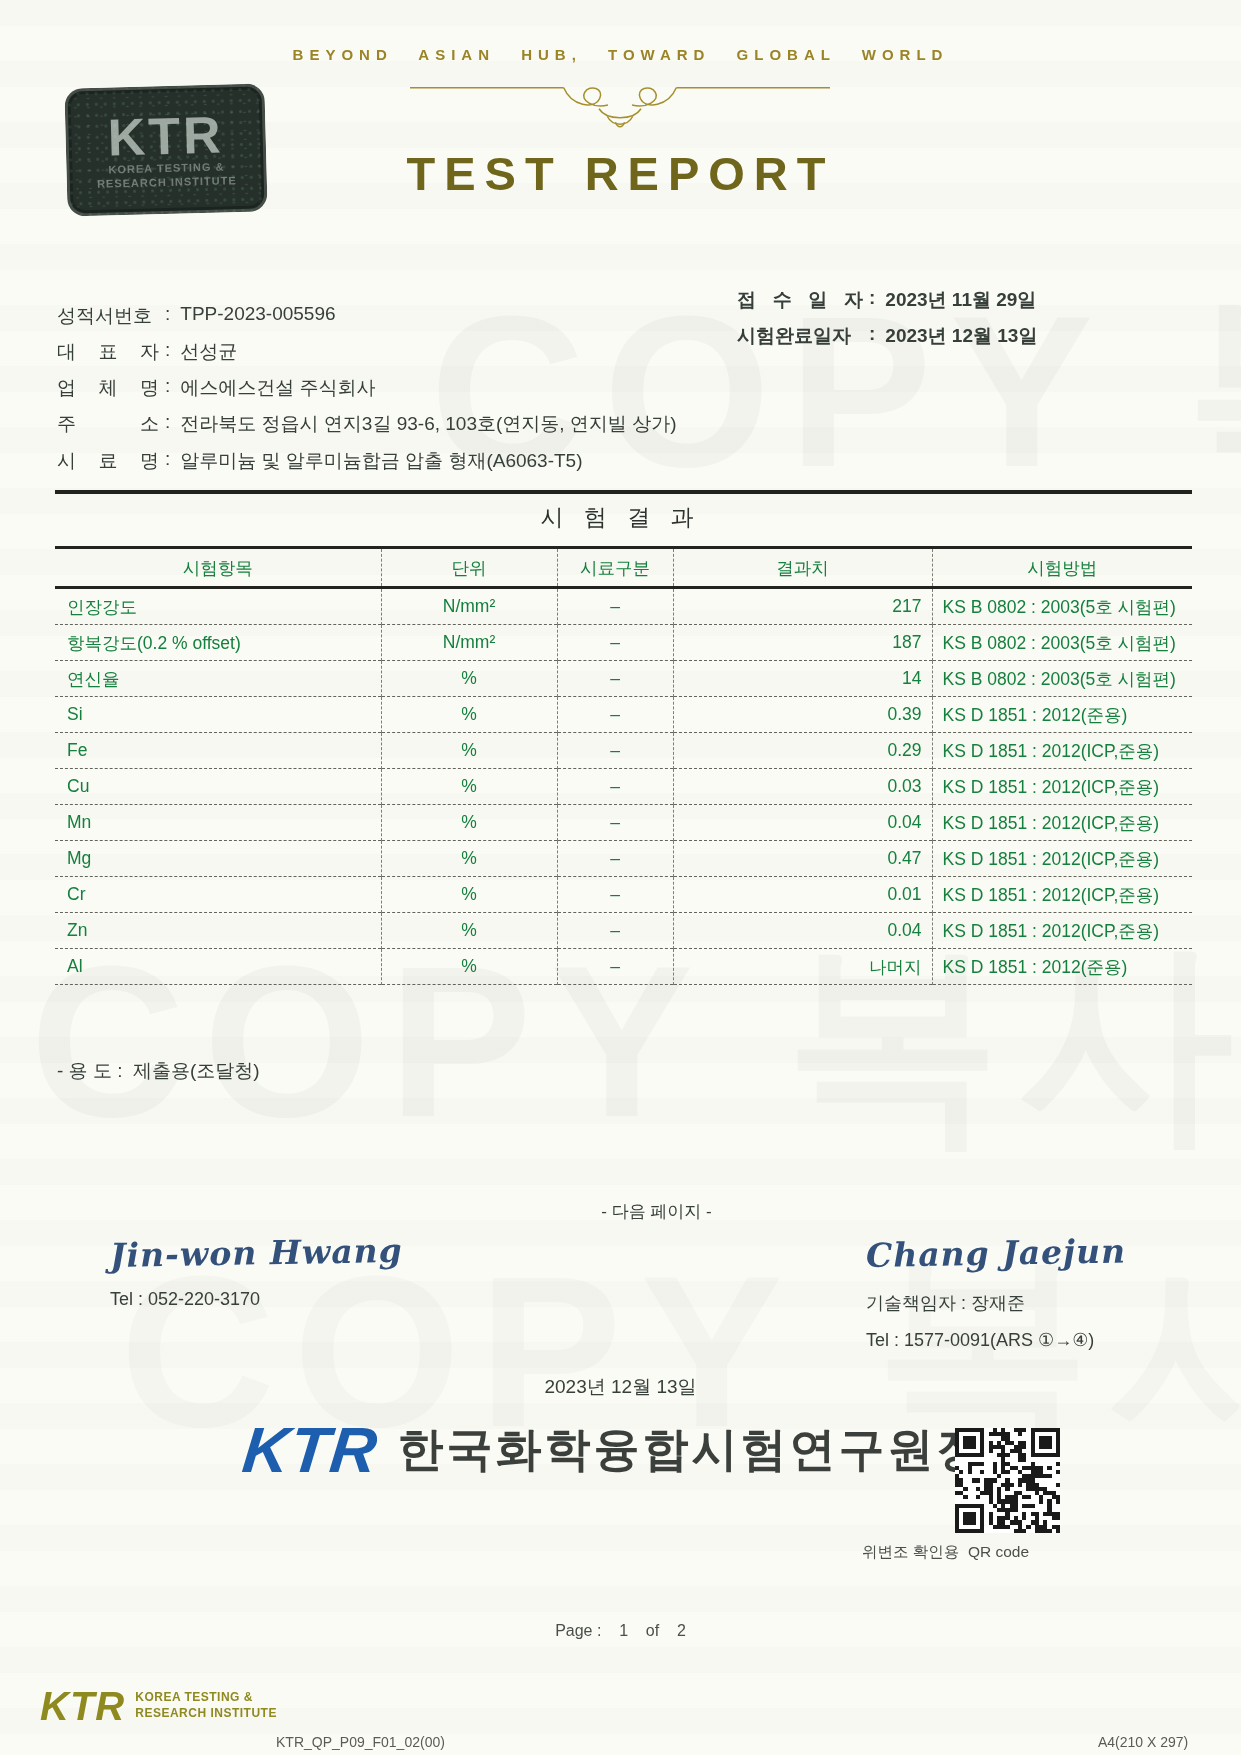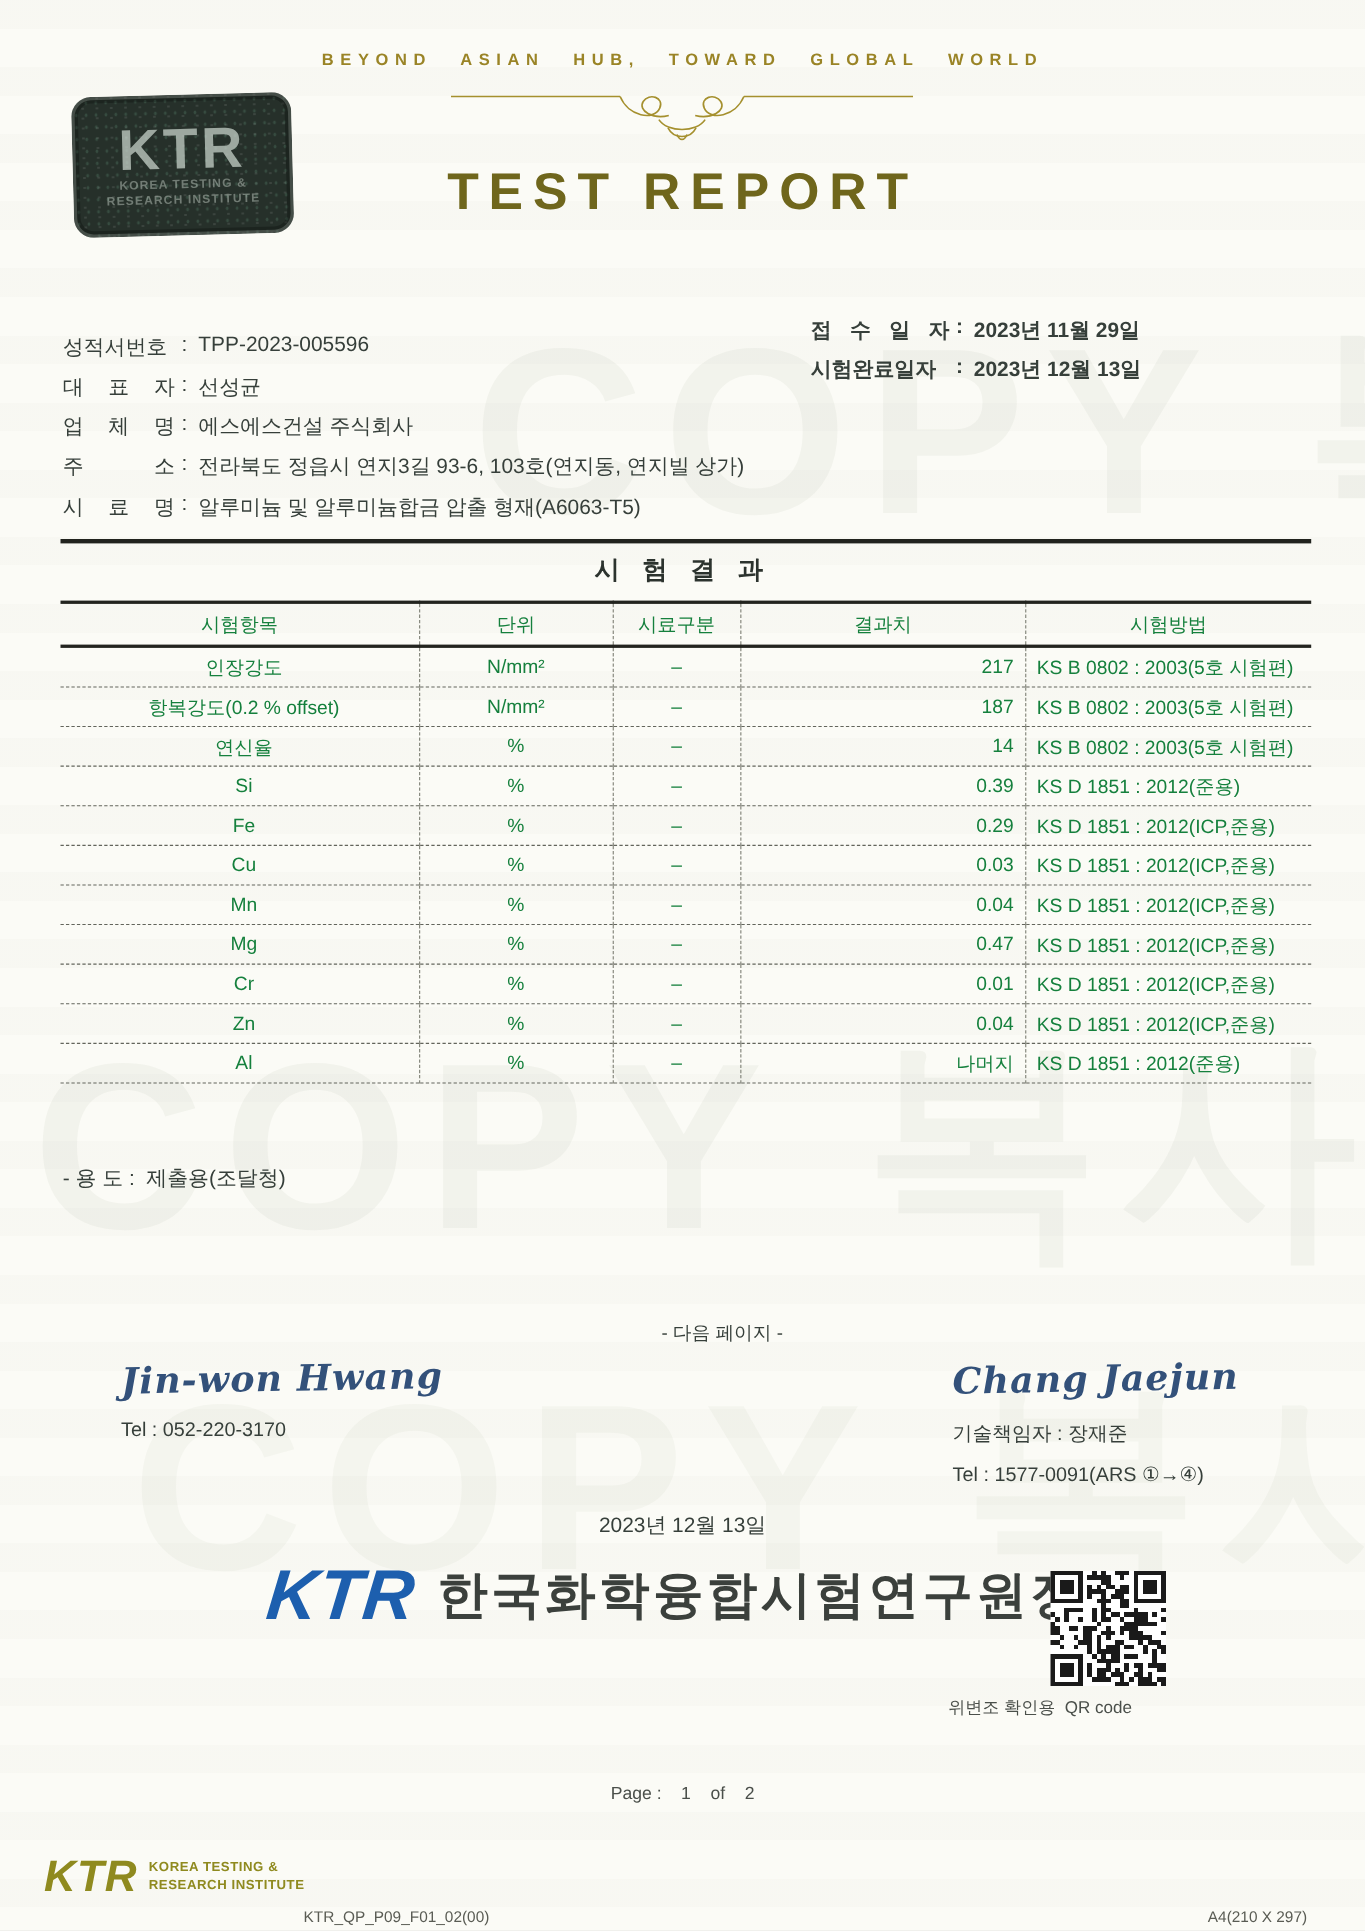--- a/index.html
+++ b/index.html
@@ -58,35 +58,35 @@
   .info-row{margin-bottom:10px; display:flex;}
   .lab{display:inline-block; text-align:justify; text-align-last:justify; flex:0 0 auto;}
   .info-left .lab, .sample-row .lab{width:102px;}
   .info-right .lab{width:126px;}
   .colon{margin:0 10px 0 6px;}
   .sample-row{position:absolute; top:448px; left:57px; font-size:19px; display:flex;}
 
   .rule{position:absolute; top:490px; left:55px; width:1137px; height:4px; background:#21231e;}
   .results-title{
     position:absolute; top:502px; left:0; width:100%; text-align:center;
-    font-size:23px; font-weight:700; letter-spacing:7px; color:#2c332e;
+    font-size:23px; font-weight:400; letter-spacing:7px; color:#2c332e;
   }
 
   
   .results-table{
     position:absolute; top:546px; left:55px; width:1137px;
     border-collapse:collapse; table-layout:fixed; font-size:17.5px; color:#15803d;
   }
   .results-table thead tr{border-top:3px solid #23241f; border-bottom:3px solid #23241f;}
   .results-table th{font-weight:500; height:37px; padding:0 4px;}
   .results-table tbody tr{border-bottom:1.5px dashed #63655c;}
   .results-table td{height:35px; padding:0 4px;}
   .results-table td, .results-table th{border-left:1.5px dashed #7d7f74;}
   .results-table td:first-child, .results-table th:first-child{border-left:none;}
-  .c-item{text-align:center; padding-left:12px !important;}
+  .c-item{text-align:left; padding-left:12px !important;}
   .c-unit,.c-type{text-align:center;}
   .c-result{text-align:right; padding-right:10px !important;}
   .c-method{text-align:left; padding-left:10px !important;}
 
   .usage-note{position:absolute; top:1058px; left:57px; font-size:19px;}
 
   .next-page{position:absolute; top:1200px; left:0; width:100%; text-align:center; font-size:17px;padding-left:36px;}
 
   
   .sig-block{position:absolute; width:420px;}

